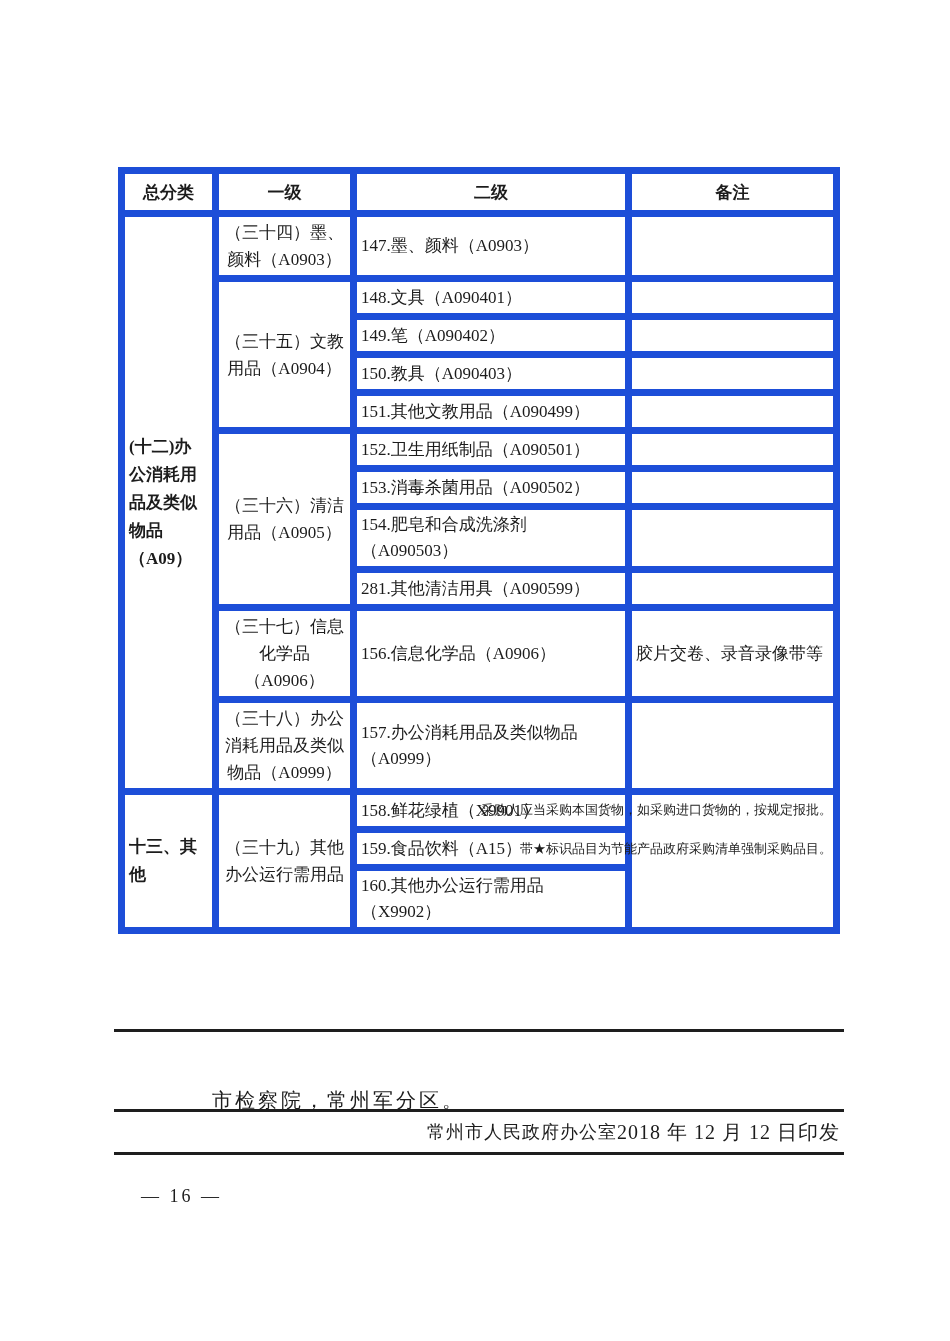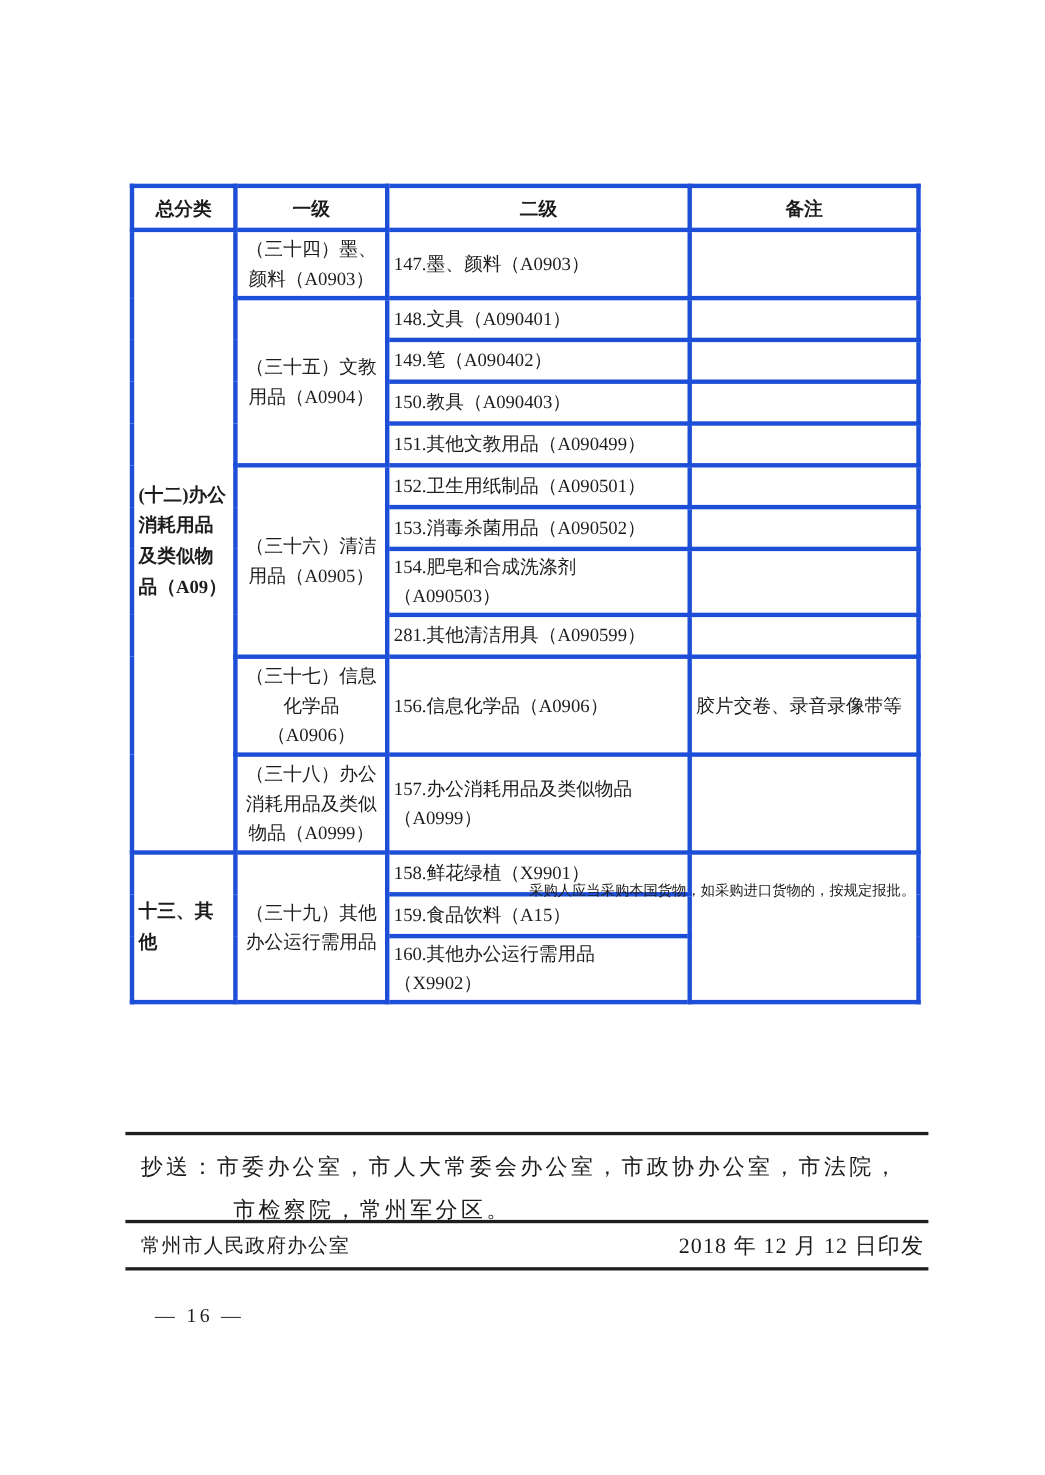--- a/index.html
+++ b/index.html
@@ -12,21 +12,21 @@
     overflow:hidden;
   }
   
   table.doc{
     position:absolute;left:118px;top:167px;
     width:715px;
     border-collapse:collapse;table-layout:fixed;
     font-size:17px;
   }
   table.doc td,table.doc th{
-    border:4px solid #1d4ed8;
+    border:7px solid #1d4ed8;
     vertical-align:middle;
     padding:2px 4px;
     overflow:hidden;
   }
   table.doc th{
     height:32px;font-weight:bold;text-align:center;font-size:17px;
     padding:2px 0;
   }
   td.cat{
     text-align:left;font-weight:bold;line-height:28px;
@@ -58,21 +58,21 @@
   .rule1{top:1029px;}
   .rule2{top:1109px;}
   .rule3{top:1152px;}
   .cc{
     position:absolute;left:128px;top:1042px;width:716px;
     font-size:20px;line-height:39px;letter-spacing:3px;
     padding-left:84px;text-indent:-84px;
   }
   .issuer-row{
     position:absolute;left:128px;top:1114px;width:712px;height:36px;
-    display:flex;justify-content:space-between;align-items:center;
+    display:flex;justify-content:flex-end;align-items:center;
   }
   .issuer{font-size:18px;letter-spacing:1px;}
   .print-date{font-size:20px;letter-spacing:1px;}
   
   .pageno{
     position:absolute;left:141px;top:1186px;
     font-size:18px;letter-spacing:3px;
   }
 </style>
 </head>
@@ -154,25 +154,26 @@
       <td class="item">159.食品饮料（A15）</td>
     </tr>
     <tr class="rr">
       <td class="item">160.其他办公运行需用品（X9902）</td>
     </tr>
   </tbody>
     </table>
 
   <div class="notes">
     <p class="note">采购人应当采购本国货物，如采购进口货物的，按规定报批。</p>
+    <p class="note">带★标识品目为节能产品政府采购清单强制采购品目。</p>
   </div>
 
   <div class="rule rule1"></div>
 
-  <div class="cc"><span>抄送：市委办公室，市人大常委会办公室，市政协办公室，市法院，</span><br><span>市检察院，常州军分区。</span></div>
+  <div class="cc"><br><span>市检察院，常州军分区。</span></div>
 
   <div class="rule rule2"></div>
 
   <div class="issuer-row">
     <span class="issuer">常州市人民政府办公室</span>
     <span class="print-date">2018 年 12 月 12 日印发</span>
   </div>
 
   <div class="rule rule3"></div>
 

